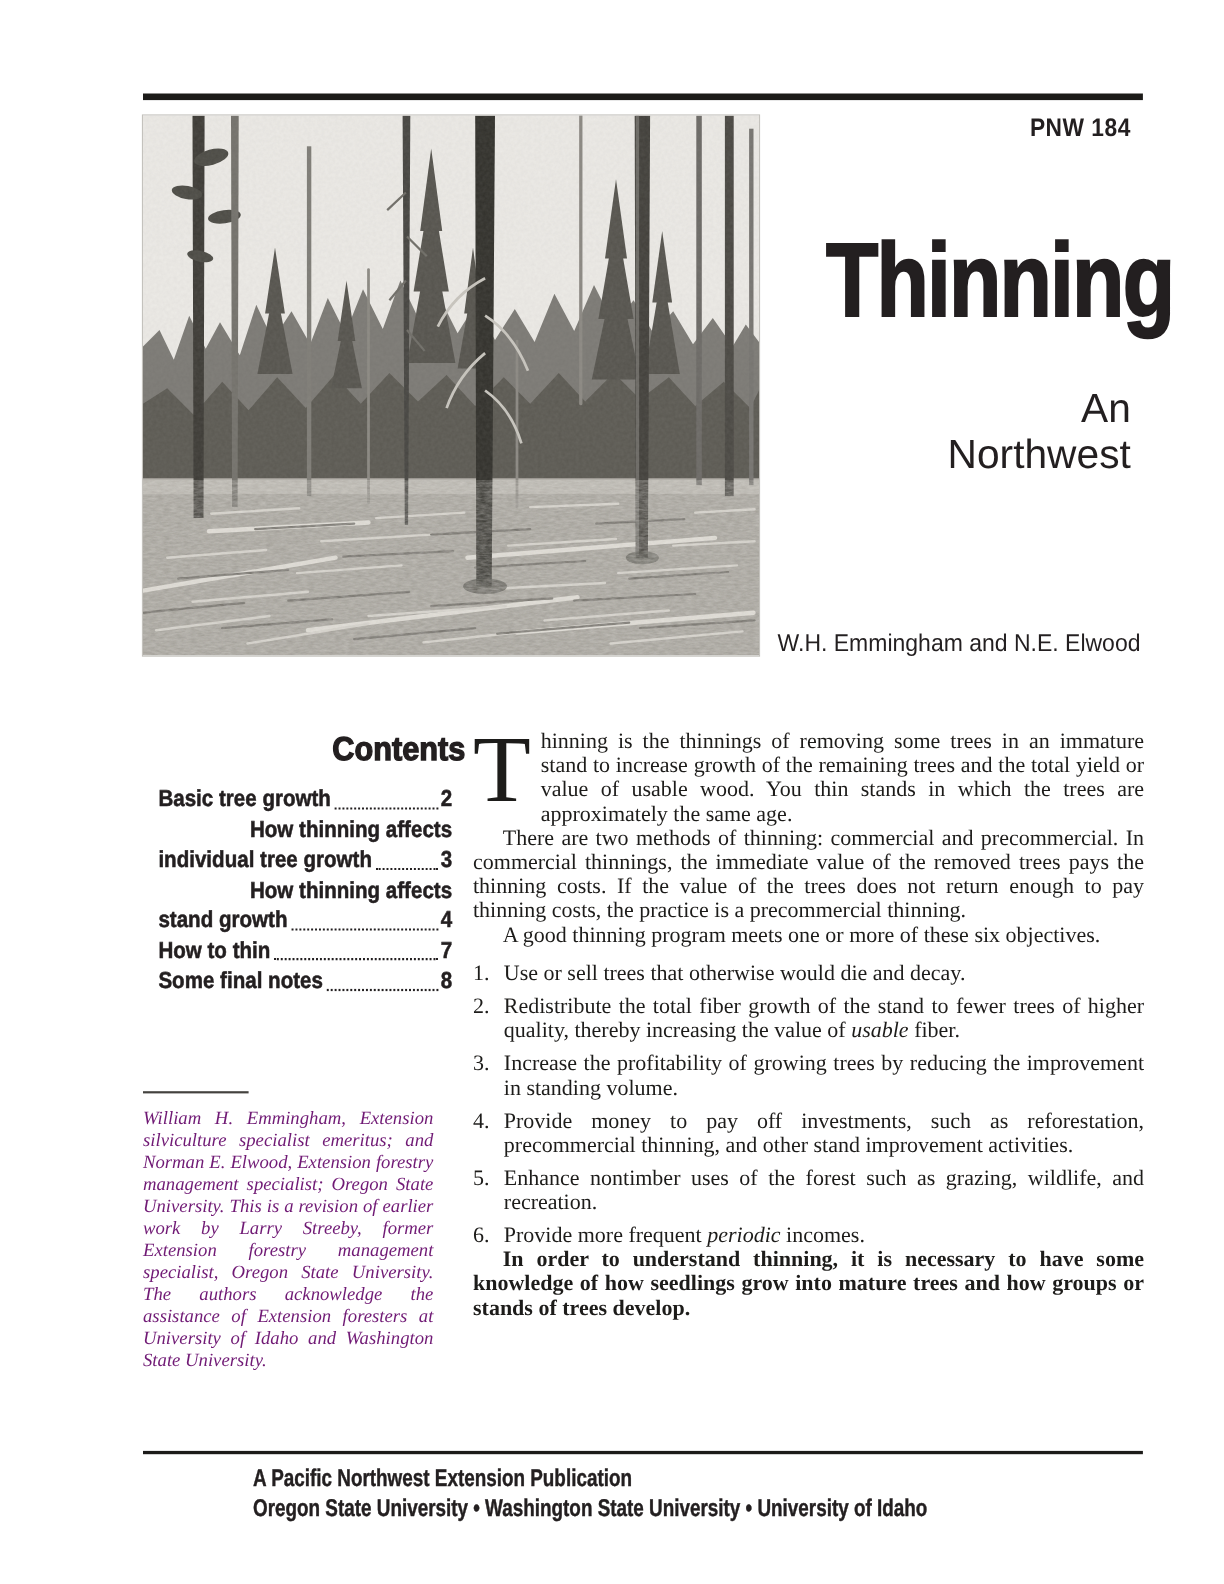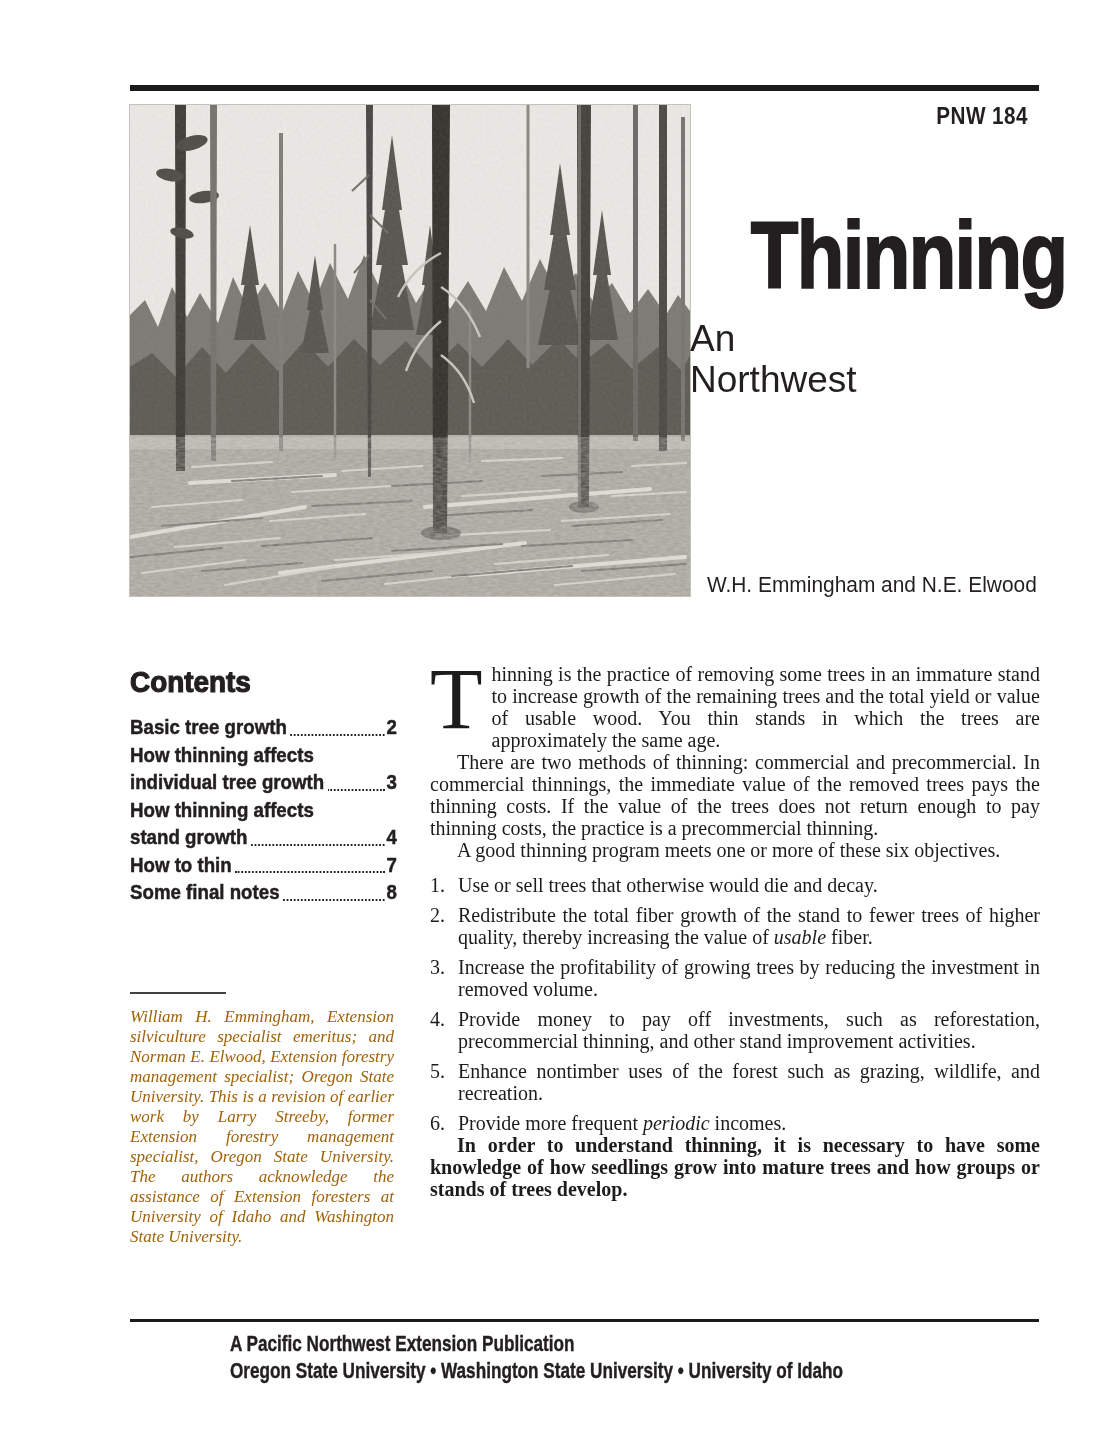--- a/index.html
+++ b/index.html
@@ -17,28 +17,28 @@
   .photo{left:130px;top:105px;width:560px;height:491px;outline:1px solid #c4c2bd;}
 
   
   .pnw{left:690px;top:103px;width:338px;text-align:right;
        font-size:23px;font-weight:600;letter-spacing:.5px;
        transform:scaleX(.9);transform-origin:100% 50%;}
   .title{left:690px;top:208px;width:338px;text-align:right;
        font-size:95px;font-weight:700;line-height:95px;letter-spacing:-2px;
        -webkit-text-stroke:2px #231f20;
        transform:scaleX(.82);transform-origin:100% 50%;white-space:nowrap;}
-  .subtitle{left:690px;top:318px;width:338px;
+  .subtitle{left:690px;top:351px;width:338px;text-align:right;
        font-size:37px;font-weight:500;line-height:41px;letter-spacing:0;}
   .byline{left:690px;top:572px;width:338px;text-align:right;
        font-size:22px;font-weight:500;
        transform:scaleX(.95);transform-origin:100% 50%;white-space:nowrap;}
 
   
-  .toc{left:130px;top:665px;width:300px;}
+  .toc{left:144px;top:665px;width:300px;text-align:right;}
   .toc-heading{font-size:30px;font-weight:700;letter-spacing:0;
        -webkit-text-stroke:1.2px #231f20;
        transform:scaleX(.93);transform-origin:0 50%;margin:0 0 14px 0;}
   .toc-entries{transform:scaleX(.89);transform-origin:0 0;width:300px;}
   .toc-entry{font-size:21px;font-weight:700;line-height:27.5px;
        -webkit-text-stroke:.5px #231f20;}
   .toc-line{white-space:nowrap;}
   .toc-last{display:flex;align-items:flex-end;}
   .toc-label{flex:0 0 auto;white-space:nowrap;}
   .dots{flex:1 1 auto;min-width:16px;border-bottom:2.6px dotted #231f20;
@@ -56,21 +56,21 @@
   .objectives{margin:13px 0 0 0;}
   .obj{display:flex;margin-top:8px;text-align:justify;}
   .obj:first-child{margin-top:0;}
   .obj-num{flex:0 0 28px;}
   .obj-text{flex:1 1 auto;}
   .mt{margin-top:13px;font-weight:bold;}
 
   
   .footnote{left:130px;top:992px;width:264px;
        font-family:"Liberation Serif",serif;font-style:italic;
-       font-size:17px;line-height:20px;text-align:justify;color:#a16207;}
+       font-size:17px;line-height:20px;text-align:justify;color:#701a75;}
   .footnote-rule{width:96px;height:2px;background:#44423f;margin-bottom:13px;}
 
   
   .footer{left:130px;top:1330px;width:909px;text-align:left;}
   .footer-line{font-size:22px;font-weight:600;line-height:27px;
        -webkit-text-stroke:.4px #231f20;
        transform:scaleX(.78);transform-origin:50% 50%;white-space:nowrap;}
 </style>
 </head>
 <body>
@@ -252,35 +252,35 @@
         <div class="toc-line toc-last">
           <span class="toc-label">Some final notes</span>
           <span class="dots"></span>
           <span class="toc-page">8</span>
         </div>
       </div>
     </div>
 </div>
 
 <div class="abs article">
-  <p><span class="dropcap">T</span><span>hinning is the practice of removing some trees in an immature stand to increase growth of the remaining trees and the total yield or value of usable wood. You thin stands in which the trees are approximately the same age.</span></p>
+  <p><span class="dropcap">T</span><span>hinning is the thinnings of removing some trees in an immature stand to increase growth of the remaining trees and the total yield or value of usable wood. You thin stands in which the trees are approximately the same age.</span></p>
   <p class="indent">There are two methods of thinning: commercial and precommercial. In commercial thinnings, the immediate value of the removed trees pays the thinning costs. If the value of the trees does not return enough to pay thinning costs, the practice is a precommercial thinning.</p>
   <p class="indent">A good thinning program meets one or more of these six objectives.</p>
   <div class="objectives" id="objectives">
       <div class="obj">
         <span class="obj-num">1.</span>
         <div class="obj-text"><span>Use or sell trees that otherwise would die and decay.</span></div>
       </div>
       <div class="obj">
         <span class="obj-num">2.</span>
         <div class="obj-text"><span>Redistribute the total fiber growth of the stand to fewer trees of higher quality, thereby increasing the value of </span><i>usable</i><span> fiber.</span></div>
       </div>
       <div class="obj">
         <span class="obj-num">3.</span>
-        <div class="obj-text"><span>Increase the profitability of growing trees by reducing the investment in removed volume.</span></div>
+        <div class="obj-text"><span>Increase the profitability of growing trees by reducing the improvement in standing volume.</span></div>
       </div>
       <div class="obj">
         <span class="obj-num">4.</span>
         <div class="obj-text"><span>Provide money to pay off investments, such as reforestation, precommercial thinning, and other stand improvement activities.</span></div>
       </div>
       <div class="obj">
         <span class="obj-num">5.</span>
         <div class="obj-text"><span>Enhance nontimber uses of the forest such as grazing, wildlife, and recreation.</span></div>
       </div>
       <div class="obj">

